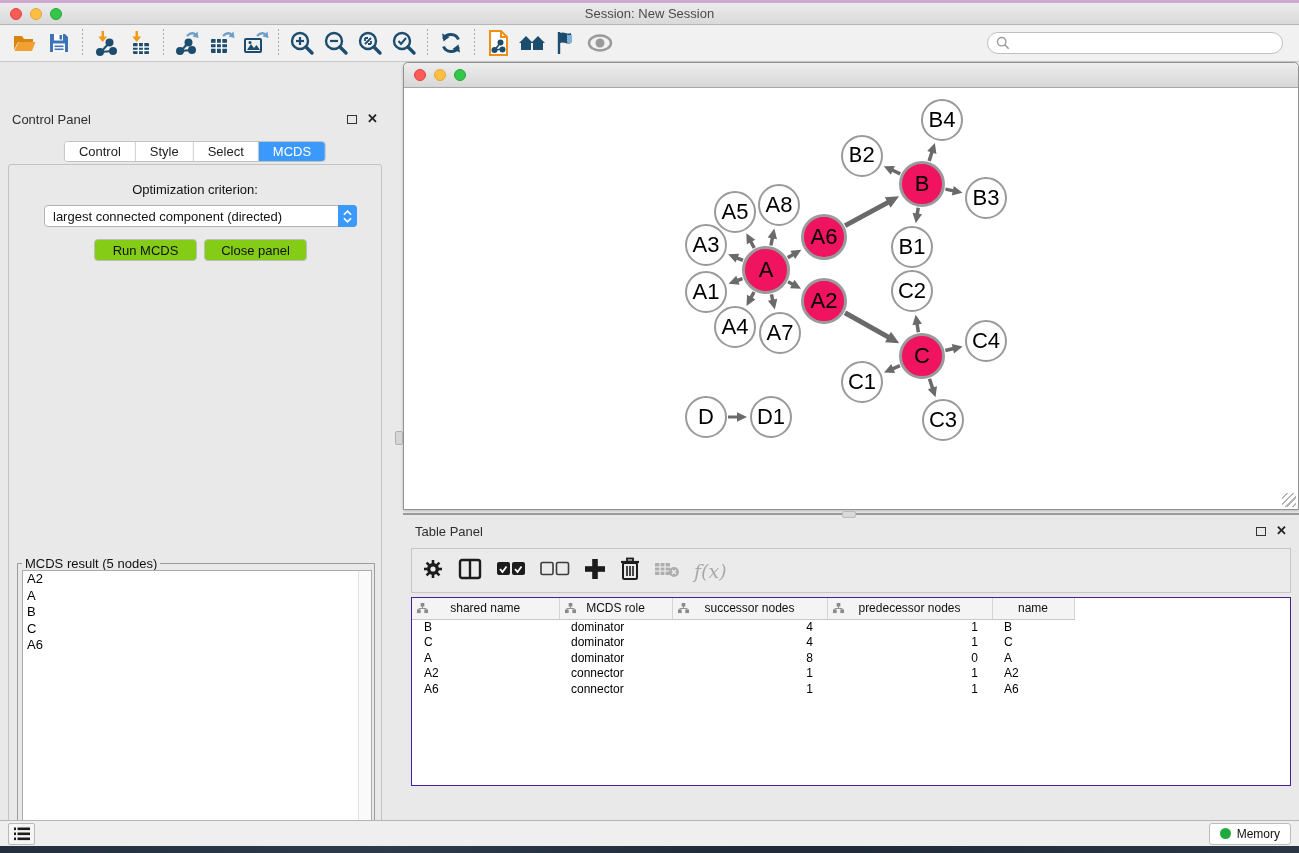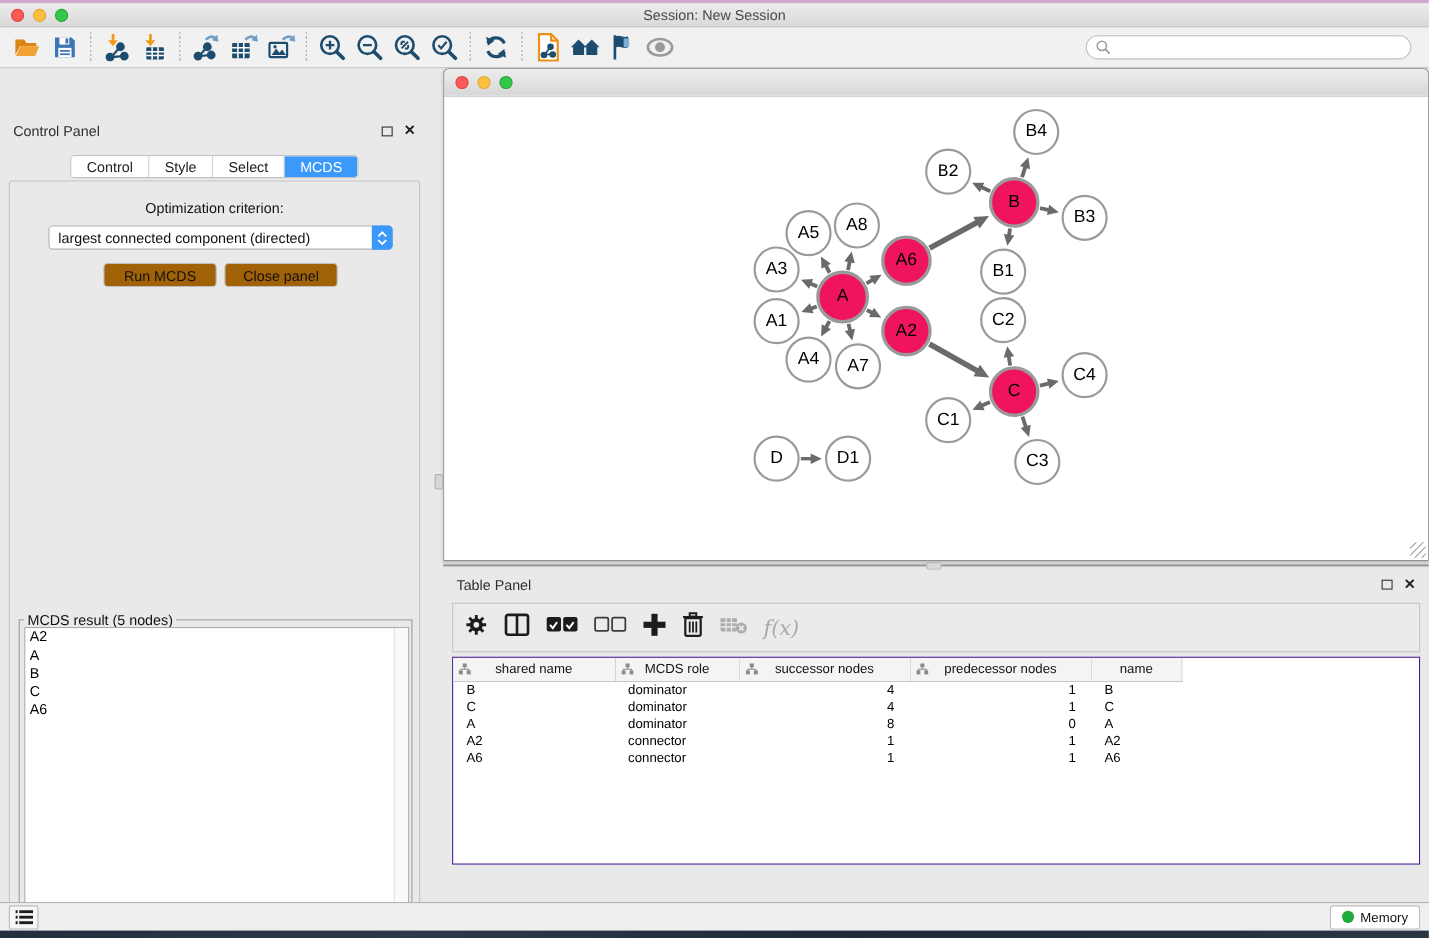--- a/index.html
+++ b/index.html
@@ -53,21 +53,21 @@
     border:1px solid #c3c3c3; border-radius:3px; background:#e9e9e9; }
   #opt-label { position:absolute; left:0; width:100%; top:17px; text-align:center;
     font-size:13px; color:#111; }
   #opt-select { position:absolute; left:35px; top:40px; width:313px; height:22px;
     background:#fff; border:1px solid #b4b4b4; border-radius:4px;
     display:flex; align-items:center; font-size:13px; color:#111; }
   #opt-select .sel-text { padding-left:8px; flex:1; white-space:nowrap; }
   #opt-select .stepper { width:19px; height:22px; margin-right:-1px; background:#3b99fc;
     border-radius:0 4px 4px 0; display:flex; flex-direction:column;
     align-items:center; justify-content:center; gap:1px; }
-  .btn { background:#a16207; border:1px solid #bdbdbd; border-radius:4px; height:22px;
+  .btn { background:#84cc16; border:1px solid #bdbdbd; border-radius:4px; height:22px;
     font-size:13px; color:#111; display:inline-flex; align-items:center;
     justify-content:center; padding:0 0; }
   #run-btn { position:absolute; left:85px; top:74px; width:103px; }
   #closep-btn { position:absolute; left:195px; top:74px; width:103px; }
 
   #mcds-box { position:absolute; left:8px; top:398px; width:358px; height:272px;
     border:1px solid #9d9d9d; }
   #mcds-box legend { position:absolute; top:-8px; left:4px; background:#e9e9e9;
     padding:0 3px; font-size:13px; color:#111; }
   #mcds-list { position:absolute; left:4px; top:6px; width:350px; height:260px;
@@ -83,21 +83,21 @@
     box-shadow:0 1px 3px rgba(0,0,0,.2); }
   #net-titlebar { height:25px; background:linear-gradient(#ededed,#d7d7d7);
     border-bottom:1px solid #a8a8a8; border-radius:5px 5px 0 0;
     display:flex; align-items:center; position:relative; }
   #net-titlebar .wtitle { position:absolute; left:0; right:0; text-align:center;
     font-size:13px; color:#3c3c3c; }
   #graph-canvas { position:relative; width:894px; height:421px; background:#fff;
     overflow:hidden; }
   #graph-svg { position:absolute; left:0; top:0; }
   .gnode { position:absolute; border-radius:50%; background:#fff; border:2.5px solid #9a9a9a;
-    display:flex; align-items:center; justify-content:center; font-size:16px; color:#000;text-align:right; }
+    display:flex; align-items:center; justify-content:center; font-size:22px; color:#000;text-align:right; }
   .gnode.sel { background:#f0135f; border-width:3px; }
   #net-grip { position:absolute; right:2px; bottom:2px; width:14px; height:14px;
     background:repeating-linear-gradient(135deg, transparent 0 3px, #b5b5b5 3px 4.5px); }
   #split-handle-v { left:395px; top:431px; width:8px; height:14px; background:#d6d6d6;
     border:1px solid #b0b0b0; border-radius:2px; }
   #divider-h { left:403px; top:513px; width:896px; height:2px; background:#9a9a9a; }
   #divider-h-handle { left:842px; top:511px; width:14px; height:7px; background:#d9d9d9;
     border:1px solid #bcbcbc; border-radius:2px; }
 
   

